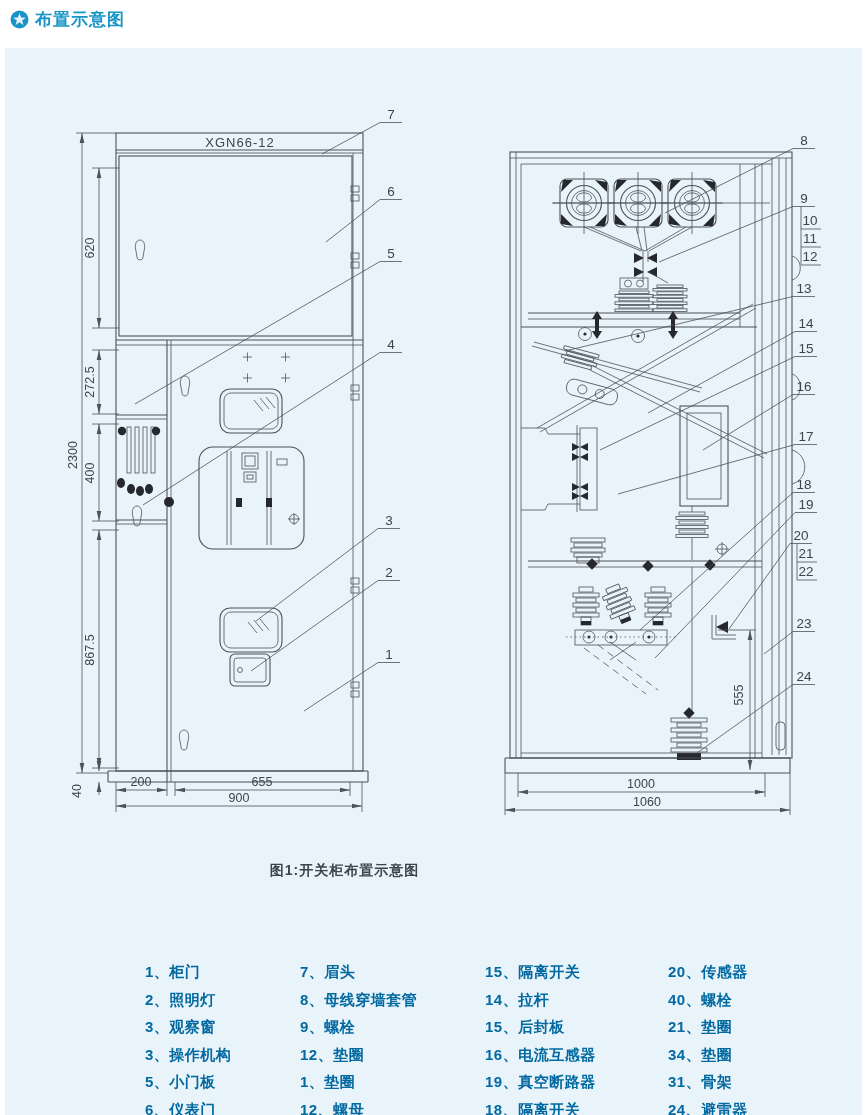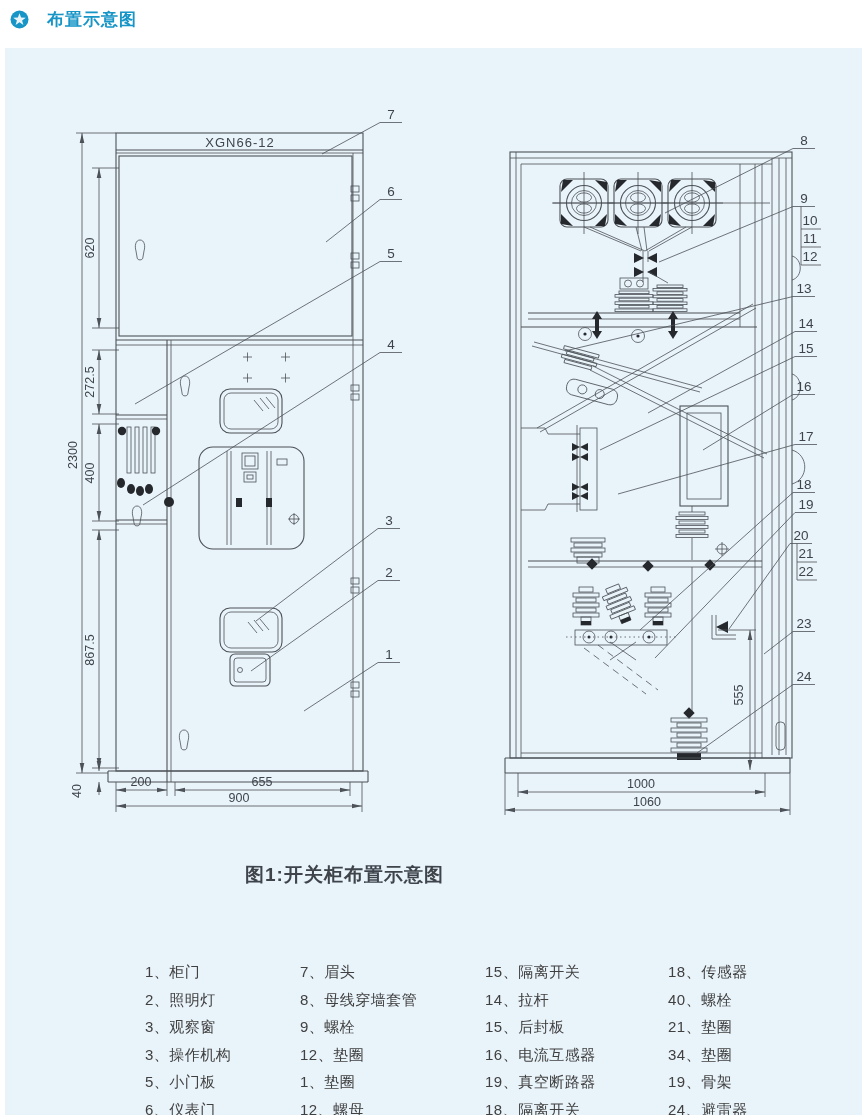--- a/index.html
+++ b/index.html
@@ -1,29 +1,29 @@
 <!DOCTYPE html>
 <html><head>
 <meta charset="utf-8">
 <style>
   html,body{margin:0;padding:0;}
   body{width:867px;height:1115px;position:relative;background:#ffffff;overflow:hidden;
        font-family:"Liberation Sans","DejaVu Sans",sans-serif;}
-  .page-header{position:absolute;top:8px;left:10px;display:flex;align-items:center;gap:18px;}
+  .page-header{position:absolute;top:8px;left:10px;display:flex;align-items:center;gap:6px;}
   .page-header .ttl{font-size:17px;font-weight:bold;color:#1795c7;letter-spacing:1px;}
   .panel{position:absolute;left:5px;top:48px;width:857px;height:1067px;background:#e9f3fa;}
   .fig-svg{position:absolute;left:0;top:48px;width:867px;height:800px;}
   .caption{position:absolute;left:0;top:862px;width:689px;text-align:center;
-           font-size:19px;font-weight:bold;color:#3e444a;letter-spacing:1px;}
+           font-size:14px;font-weight:bold;color:#3e444a;letter-spacing:1px;}
   .legend{position:absolute;top:958px;left:0;width:867px;}
   .legend .col{position:absolute;top:0;}
   .legend .col.c1{left:145px;} .legend .col.c2{left:300px;}
   .legend .col.c3{left:485px;} .legend .col.c4{left:668px;}
-  .legend .item{height:27.5px;line-height:27.5px;font-size:15px;color:#404040;
-                letter-spacing:0.5px;white-space:nowrap;}
+  .legend .item{height:27.5px;line-height:27.5px;font-size:15px;color:#0369a1;
+                letter-spacing:0.5px;white-space:nowrap;font-weight:bold;}
   
   .ln{stroke:#4c5257;fill:none;stroke-width:1.1;}
   .ln2{stroke:#4c5257;fill:none;stroke-width:0.8;}
   .dim{stroke:#4c5257;fill:none;stroke-width:0.8;}
   .blk{fill:#25282c;stroke:none;}
   .dimtxt{font-family:"Liberation Sans","DejaVu Sans",sans-serif;font-size:12.5px;fill:#3e444a;}
   .modtxt{font-family:"Liberation Sans","DejaVu Sans",sans-serif;font-size:13px;fill:#3e444a;letter-spacing:1px;}
   .cotxt{font-family:"Liberation Sans","DejaVu Sans",sans-serif;font-size:13.5px;fill:#3e444a;}
 </style>
 </head>
@@ -487,20 +487,20 @@
   </div>
   <div class="col c3">
     <div class="item">15、隔离开关</div>
     <div class="item">14、拉杆</div>
     <div class="item">15、后封板</div>
     <div class="item">16、电流互感器</div>
     <div class="item">19、真空断路器</div>
     <div class="item">18、隔离开关</div>
   </div>
   <div class="col c4">
-    <div class="item">18、传感器</div>
+    <div class="item">20、传感器</div>
     <div class="item">40、螺栓</div>
     <div class="item">21、垫圈</div>
     <div class="item">34、垫圈</div>
-    <div class="item">19、骨架</div>
+    <div class="item">31、骨架</div>
     <div class="item">24、避雷器</div>
   </div>
 </div>
 
 </body></html>

